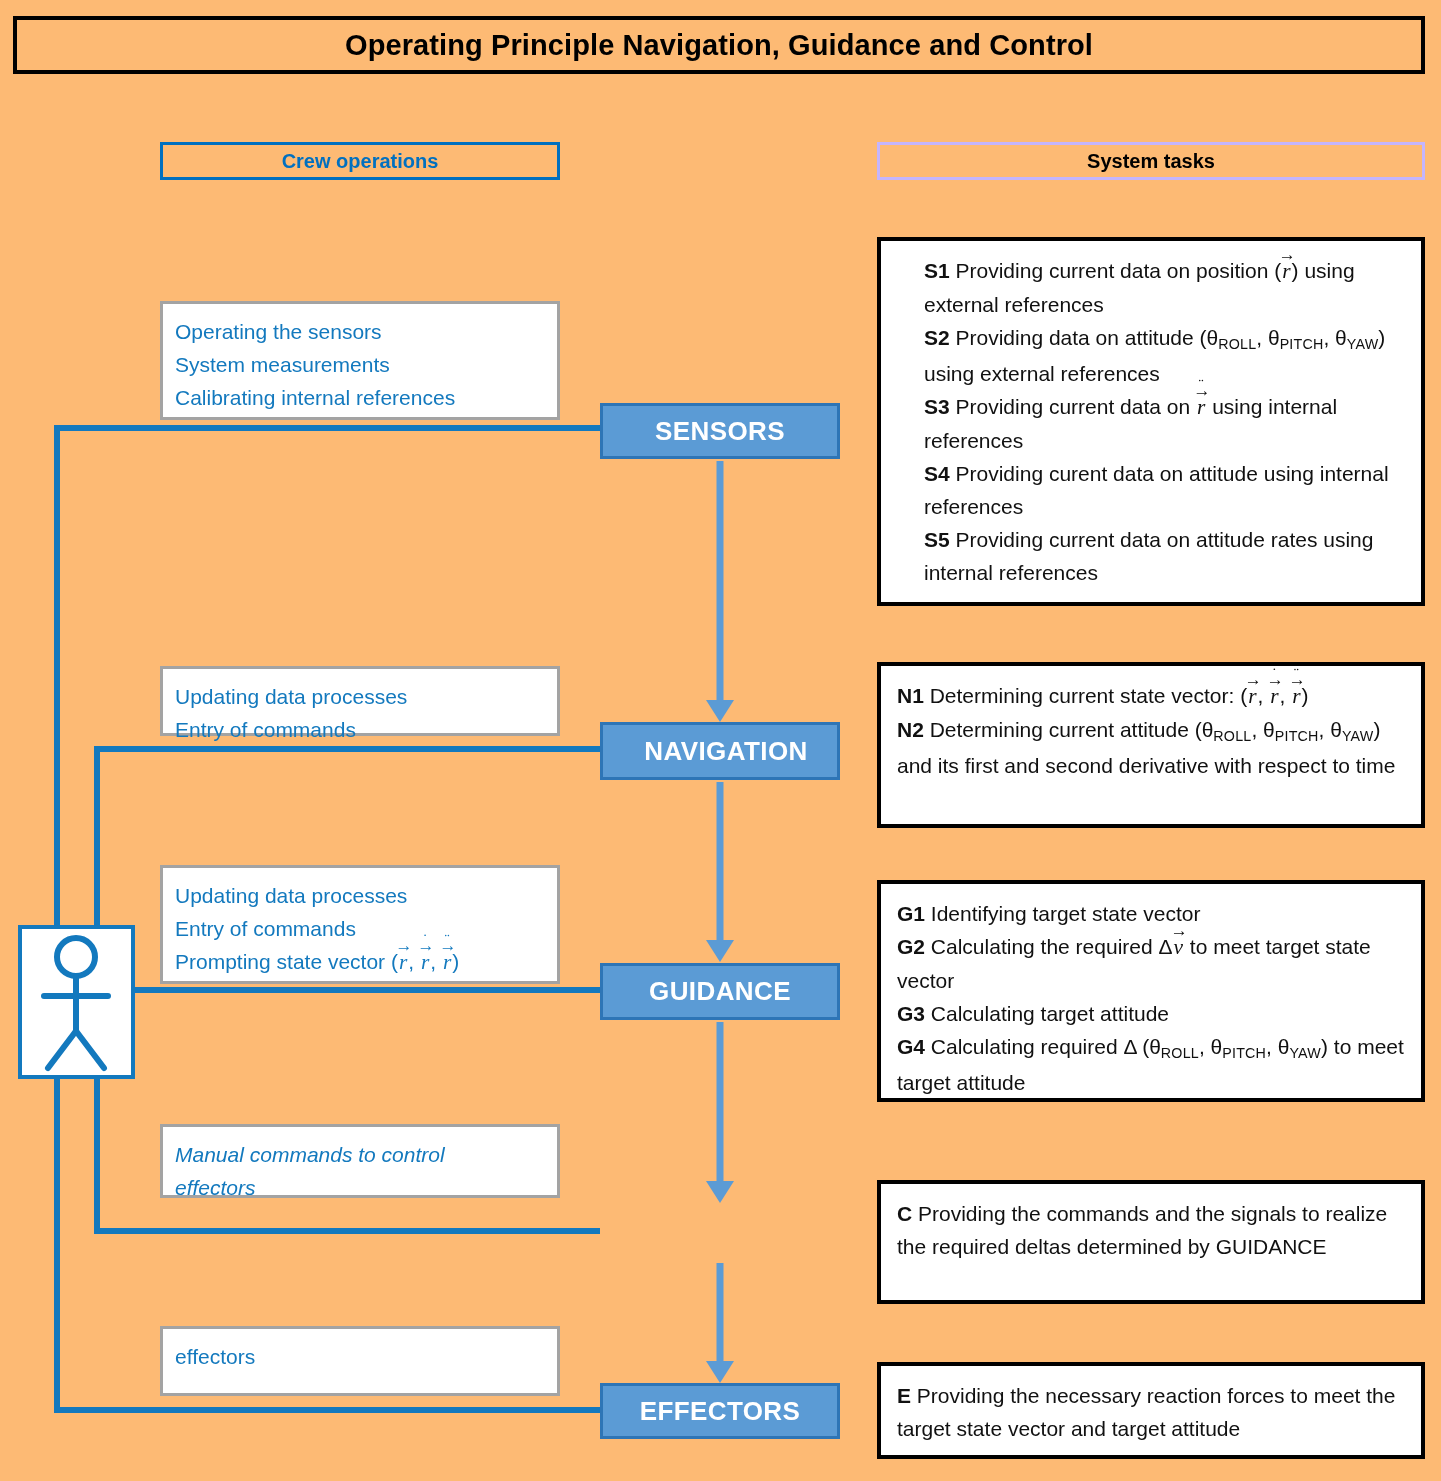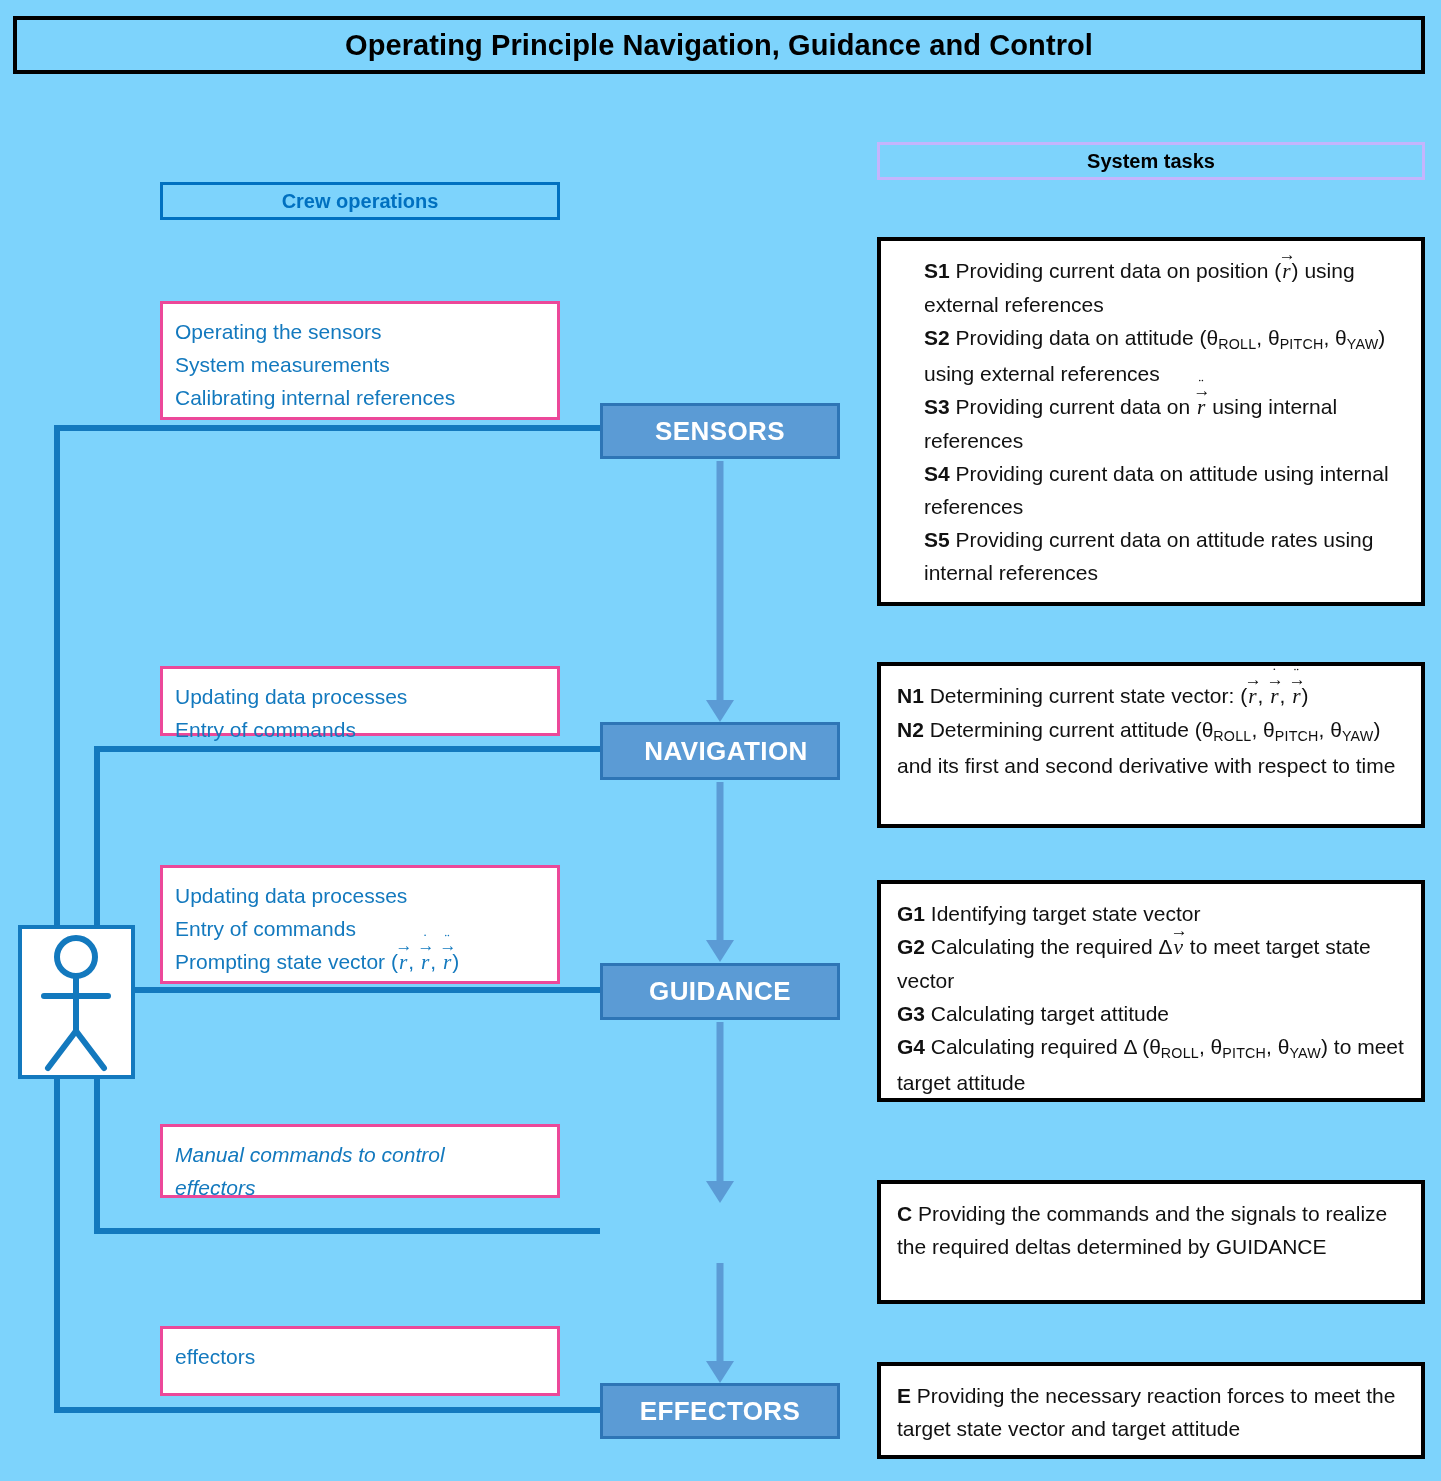--- a/index.html
+++ b/index.html
@@ -7,21 +7,21 @@
     padding: 0;
     background: #ffffff;
   }
   body {
     font-family: "Liberation Sans", sans-serif;
   }
   #page {
     position: relative;
     width: 1441px;
     height: 1481px;
-    background: #7dd3fc;
+    background: #fdba74;
     overflow: hidden;
   }
 
   
   .title-bar {
     position: absolute;
     left: 13px;
     top: 16px;
     width: 1412px;
     height: 58px;
@@ -48,36 +48,35 @@
     font-size: 20px;
     font-weight: bold;
   }
   .col-header.crew {
     left: 160px;
     top: 142px;
     width: 400px;
     height: 38px;
     border: 3px solid #0070C0;
     color: #0070C0;
-    margin-top: 40px;
   }
   .col-header.system {
     left: 877px;
     top: 142px;
     width: 548px;
     height: 38px;
     border: 3px solid #c4b5fd;
     color: #000000;
   }
 
   
   .crew-box {
     position: absolute;
     box-sizing: border-box;
-    border: 3px solid #ec4899;
+    border: 3px solid #a3a3a3;
     color: #1379BE;
     font-size: 21px;
     line-height: 33px;
     padding: 11px 12px 10px 12px;
     background: #ffffff;
     z-index: 6;
   }
   .crew-box .ln { display: block; white-space: nowrap; }
 
   

